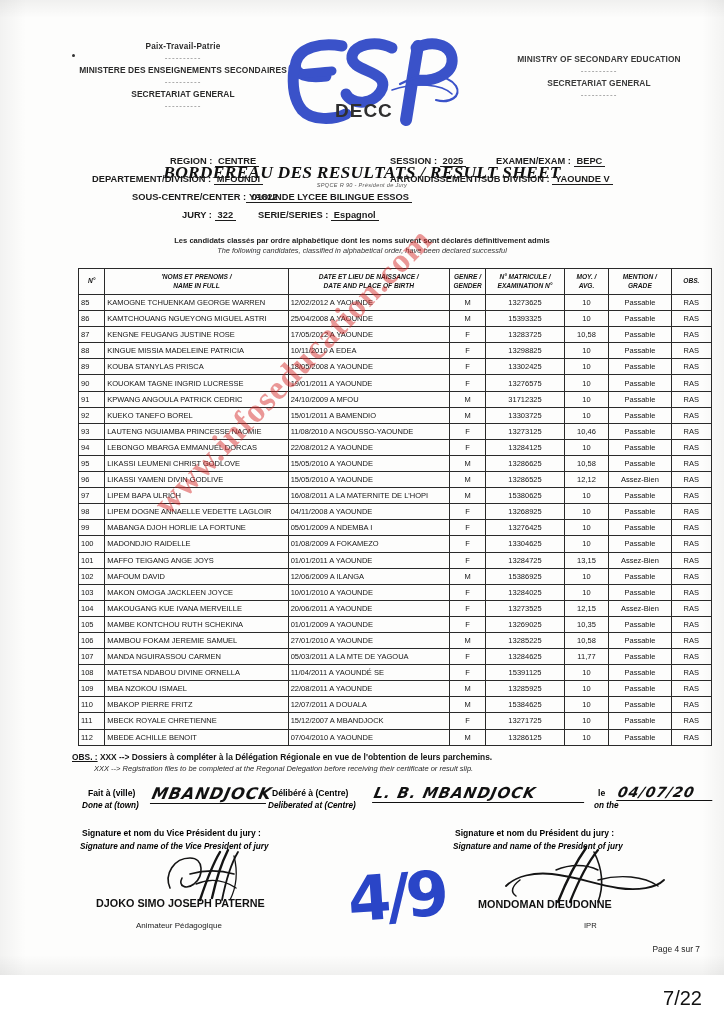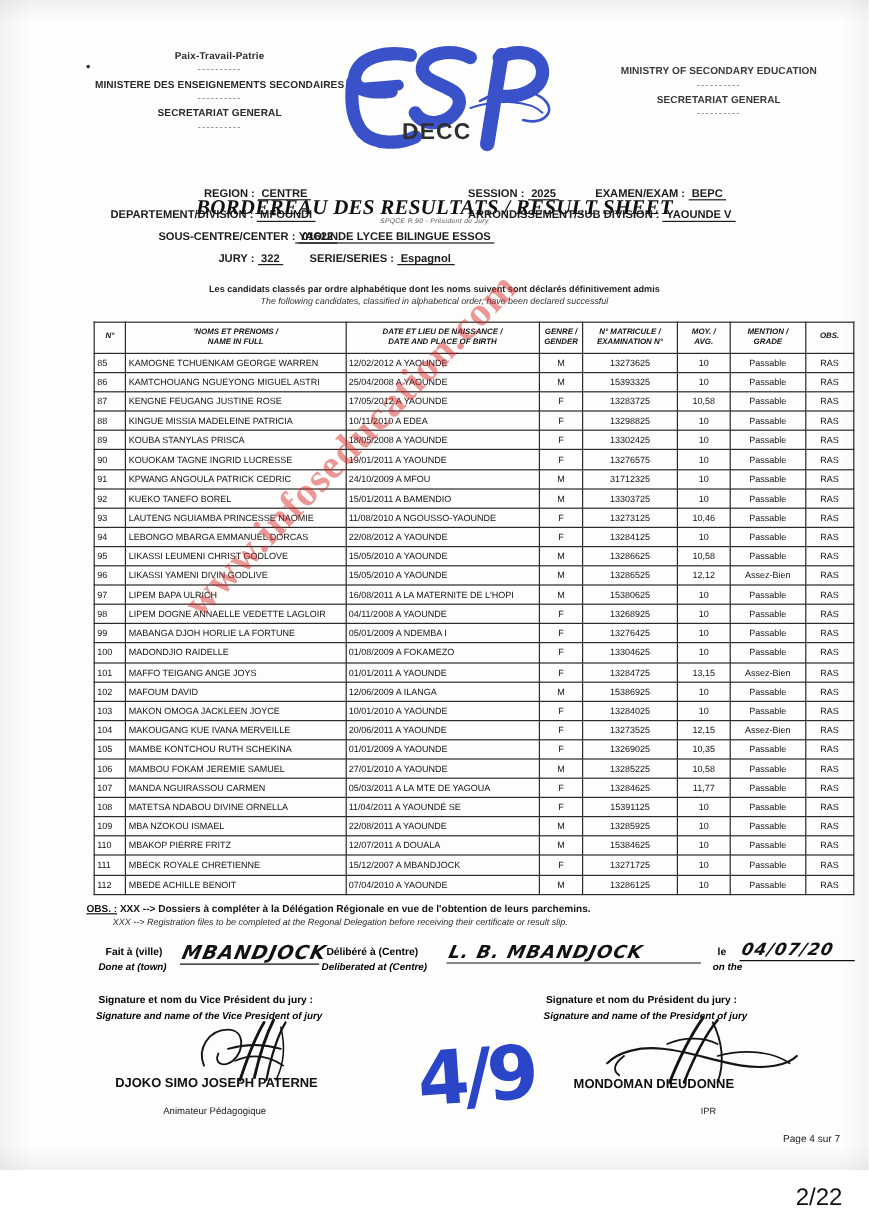--- a/index.html
+++ b/index.html
@@ -700,13 +700,13 @@
   <div class="role-right">IPR</div>
 
   <div class="bignum">4/9</div>
   <div class="pagefoot">Page 4 sur 7</div>
 
   <div class="watermark">
     <span>www.infoseducation.com</span>
   </div>
 </div>
 
-<div class="viewer-page">2/22</div>
+<div class="viewer-page">7/22</div>
 
 </body></html>

